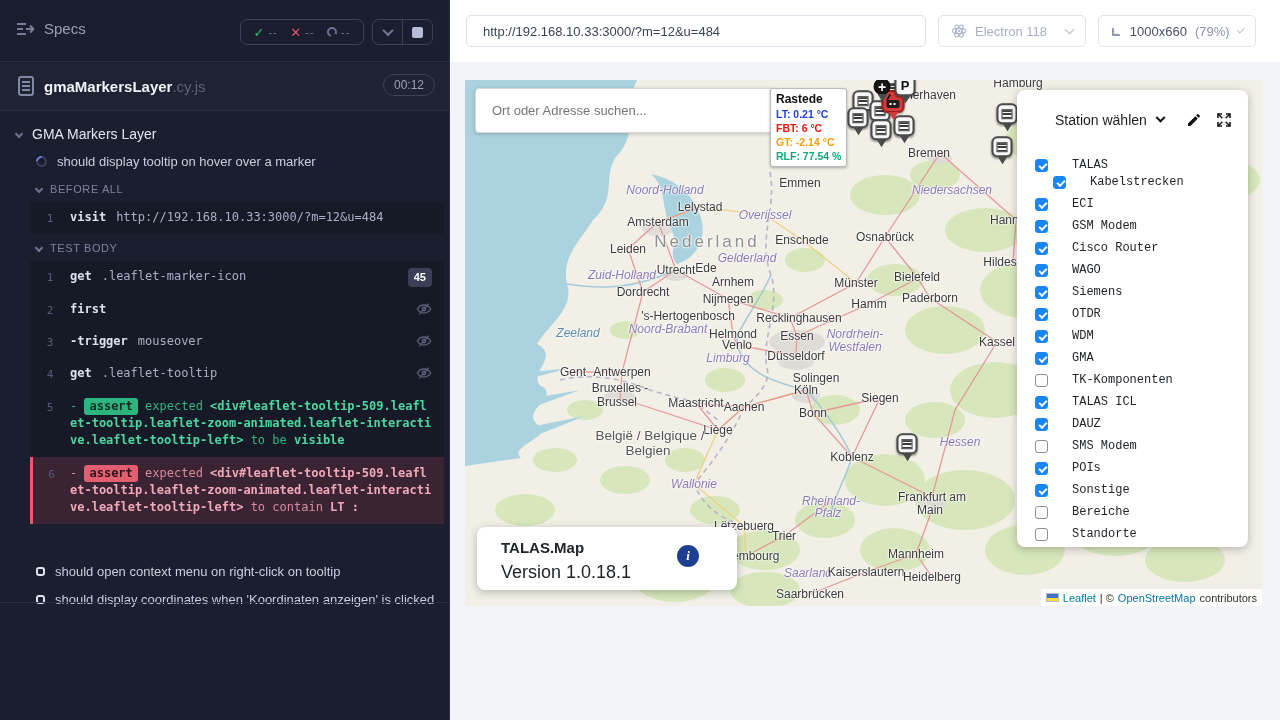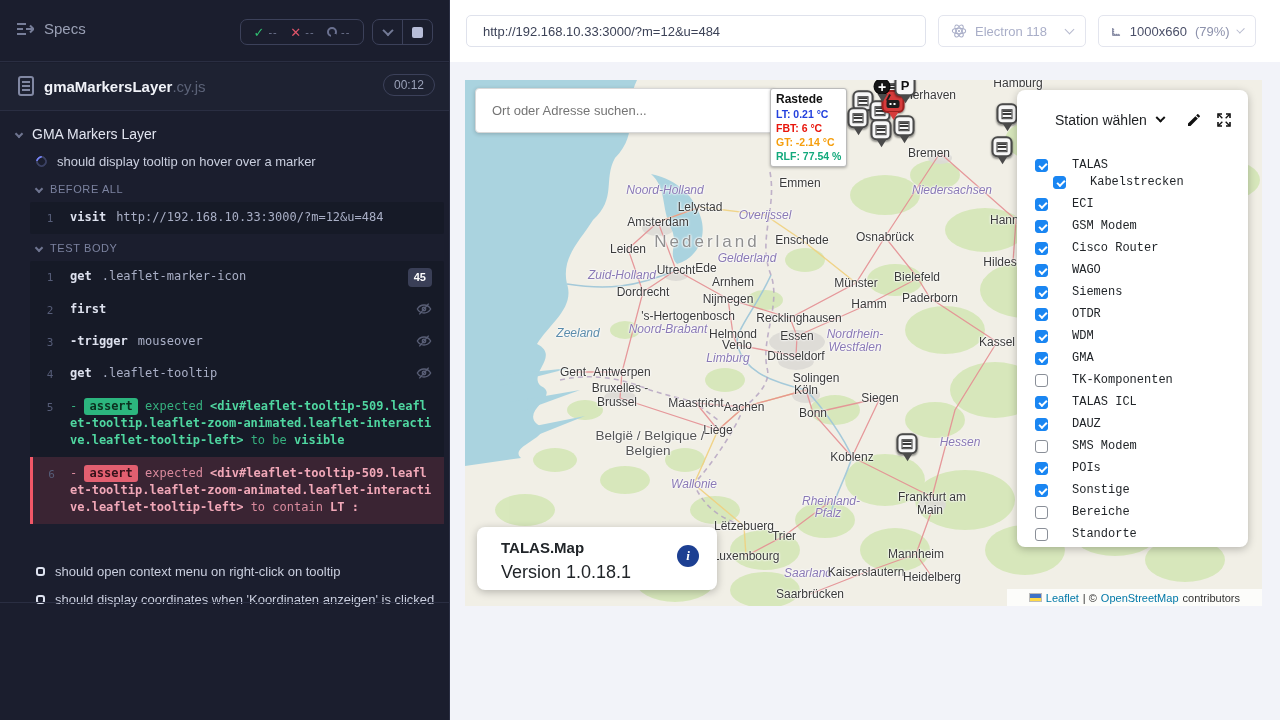--- a/index.html
+++ b/index.html
@@ -94,25 +94,25 @@
   .sp-title{margin-left:38px;font-size:14px;color:#1c1e21;display:flex;align-items:center;gap:10px;}
   .sp-chev{width:7px;height:7px;border-right:2px solid #111;border-bottom:2px solid #111;transform:rotate(45deg) translate(-2px,-2px);}
   .sp-icons{margin-left:auto;margin-right:16px;display:flex;gap:14px;align-items:center;}
   .stations-list{position:absolute;left:18px;top:60px;right:8px;}
   .chk-row{display:flex;align-items:flex-end;gap:24px;height:22px;cursor:pointer;font-family:Liberation Mono, monospace;}
   .chk-row.indent{margin-left:18px;height:17px;}
   .chk{width:13px;height:13px;border:1px solid #8a8f98;border-radius:3px;background:#fff;flex:none;position:relative;}
   .chk-row.checked .chk{background:#1a86f2;border-color:#1a86f2;}
   .chk-row.checked .chk::after{content:"";position:absolute;left:2.5px;top:3px;width:6px;height:3px;border-left:2px solid #fff;border-bottom:2px solid #fff;transform:rotate(-45deg);}
   .chk-label{font-size:12px;color:#212529;}
-  .infobox{position:absolute;left:12px;top:447px;width:240px;height:63px;background:#fff;border-radius:8px;box-shadow:0 2px 8px rgba(0,0,0,.25);}
+  .infobox{position:absolute;left:12px;top:447px;width:260px;height:63px;background:#fff;border-radius:8px;box-shadow:0 2px 8px rgba(0,0,0,.25);}
   .info-title{position:absolute;left:24px;top:12px;font-size:15px;font-weight:bold;color:#212529;}
   .info-version{position:absolute;left:24px;top:35px;font-size:18px;color:#212529;}
   .info-i{position:absolute;left:200px;top:18px;width:22px;height:22px;border-radius:50%;background:#1c3f92;color:#fff;display:flex;align-items:center;justify-content:center;font-family:"Liberation Serif",serif;font-weight:bold;font-style:italic;font-size:13px;}
-  .attribution{position:absolute;right:0;bottom:0;height:17px;background:rgba(255,255,255,.8);display:flex;align-items:center;gap:4px;padding:0 22px;font-size:11px;color:#333;}
+  .attribution{position:absolute;right:0;bottom:0;height:17px;background:rgba(255,255,255,.8);display:flex;align-items:center;gap:4px;padding:0 5px;font-size:11px;color:#333;}
   .ua-flag{width:13px;height:9px;background:linear-gradient(#3f72c6 0 50%,#ffd948 50% 100%);border:.5px solid #bbb;}
   .attr-link{color:#0078A8;}
 </style>
 </head>
 <body>
 
 <div class="stage">
 
   <div class="reporter">
     <div class="rep-header">

